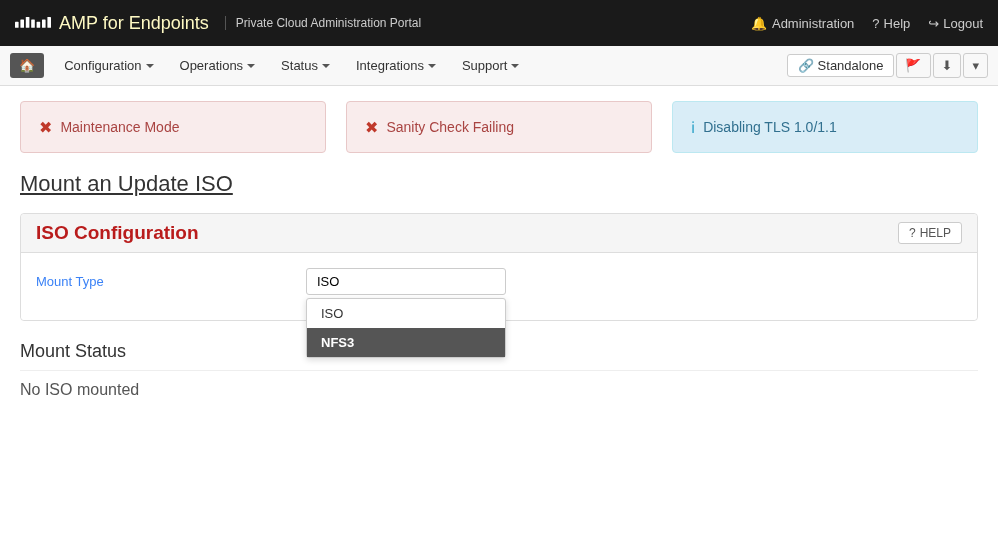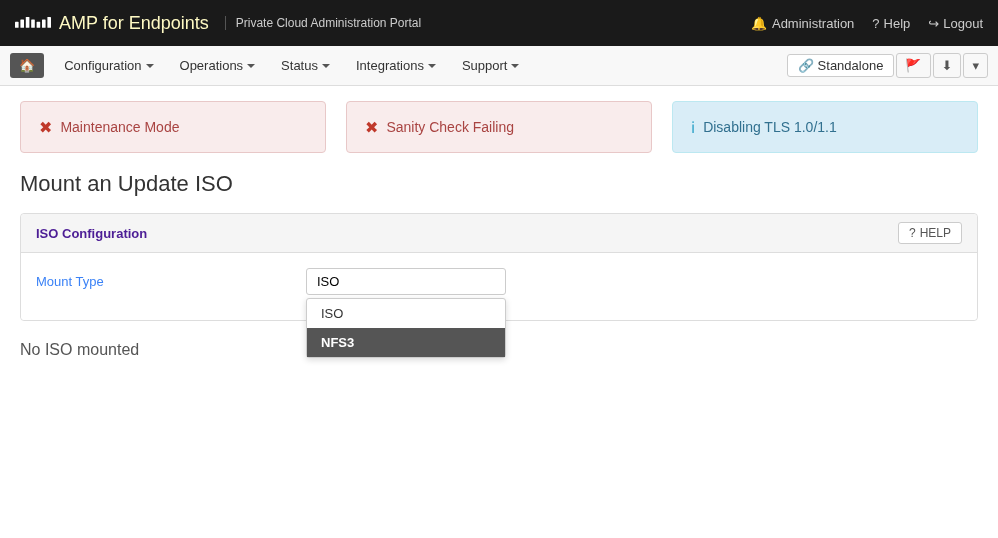--- a/index.html
+++ b/index.html
@@ -141,41 +141,42 @@
     }
     .alert-icon-danger { color: #c0392b; font-size: 16px; }
     .alert-icon-info { color: #31a4c8; font-size: 16px; }
 
     
     .page-title {
       font-size: 22px;
       font-weight: 300;
       color: #333;
       margin: 18px 0 16px;
+      text-decoration: underline;
     }
 
     
     .panel {
       border: 1px solid #ddd;
       border-radius: 4px;
       margin-bottom: 20px;
     }
     .panel-header {
       background: #f5f5f5;
       border-bottom: 1px solid #ddd;
       padding: 8px 15px;
       display: flex;
       align-items: center;
       justify-content: space-between;
       border-radius: 4px 4px 0 0;
     }
     .panel-header-title {
-      font-size: 13px;
+      font-size: 19px;
       font-weight: 600;
-      color: #4c1d95;
+      color: #b91c1c;
     }
     .help-btn {
       background: #fff;
       border: 1px solid #ccc;
       border-radius: 3px;
       padding: 3px 10px;
       font-size: 12px;
       cursor: pointer;
       color: #555;
       display: flex;
@@ -370,15 +371,16 @@
           
           <div class="dropdown-menu">
             <div class="dropdown-item">ISO</div>
             <div class="dropdown-item selected">NFS3</div>
           </div>
         </div>
       </div>
     </div>
   </div>
 
+  <h3 class="section-title">Mount Status</h3>
   <p class="no-iso-text">No ISO mounted</p>
 
 </div>
 
 </body></html>

